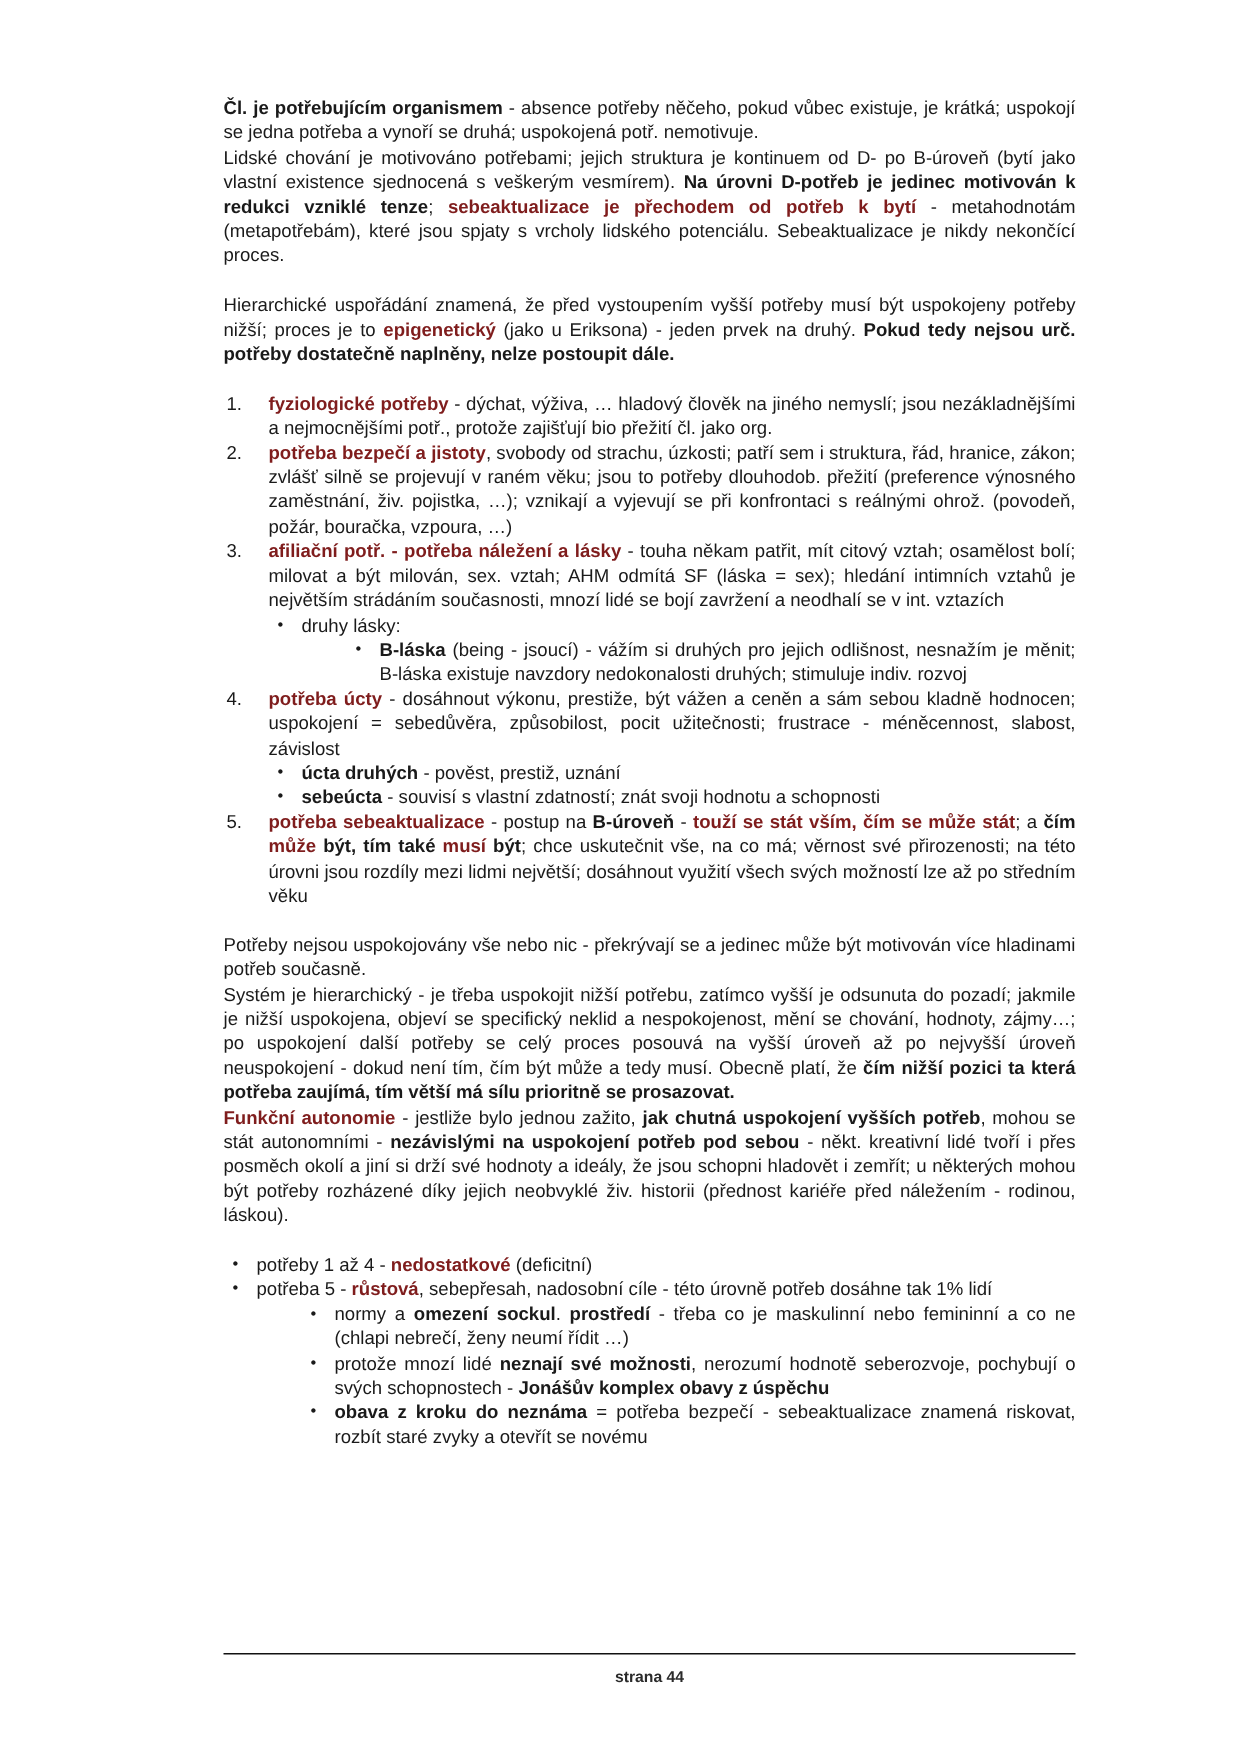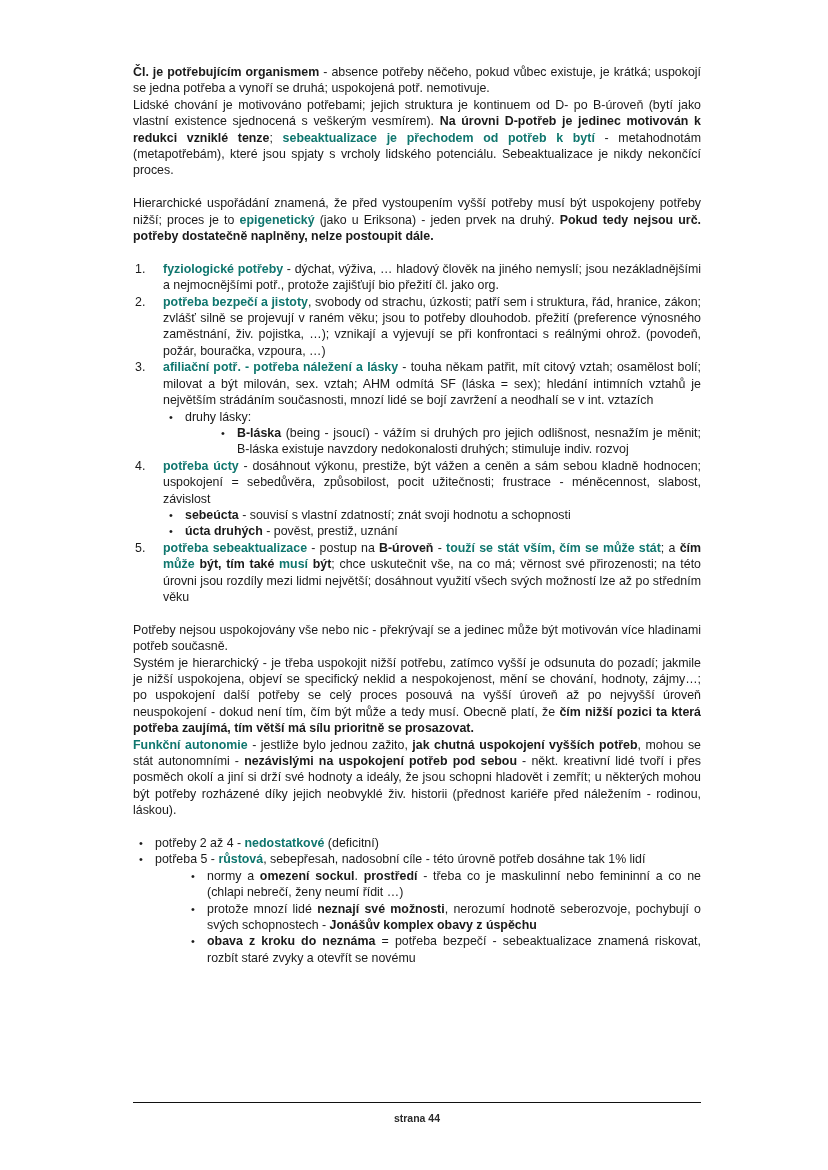--- a/index.html
+++ b/index.html
@@ -10,21 +10,21 @@
   body {
     width: 828px;
     height: 1170px;
     font-family: "Liberation Sans", sans-serif;
     color: #1a1a1a;
     position: relative;
     overflow: hidden;
   }
   .page {
     position: absolute;
-    left: 133px;
+    left: 149px;
     top: 0;
     width: 568px;
     height: 1088px;
   }
   .body-area {
     position: absolute;
     top: 64px;
     left: 0;
     width: 568px;
   }
@@ -39,21 +39,21 @@
   .para {
     margin: 0;
   }
   .gap {
     height: 16.4px;
   }
   b, .b {
     font-weight: bold;
   }
   .blue {
-    color: #0f766e;
+    color: #7f1d1d;
   }
 
   
   ol.numbered {
     margin: 0;
     padding: 0;
     list-style: none;
     counter-reset: item;
   }
   ol.numbered > li {
@@ -154,22 +154,22 @@
             <ul class="bul" style="margin-left:30px">
               <li><b>B-láska</b><span> (being - jsoucí) - vážím si druhých pro jejich odlišnost, nesnažím je měnit; B-láska existuje navzdory nedokonalosti druhých; stimuluje indiv. rozvoj</span></li>
             </ul>
           </li>
         </ul>
       </li>
 
       <li>
         <b class="blue">potřeba úcty</b><span> - dosáhnout výkonu, prestiže, být vážen a ceněn a sám sebou kladně hodnocen; uspokojení = sebedůvěra, způsobilost, pocit užitečnosti; frustrace - méněcennost, slabost, závislost</span>
         <ul class="bul">
+          <li><b>úcta druhých</b><span> - pověst, prestiž, uznání</span></li>
           <li><b>sebeúcta</b><span> - souvisí s vlastní zdatností; znát svoji hodnotu a schopnosti</span></li>
-          <li><b>úcta druhých</b><span> - pověst, prestiž, uznání</span></li>
         </ul>
       </li>
 
       <li>
         <b class="blue">potřeba sebeaktualizace</b><span> - postup na </span><b>B-úroveň</b><span> - </span><b class="blue">touží se stát vším, čím se může stát</b><span>; a </span><b>čím </b><b class="blue">může</b><b> být, tím také </b><b class="blue">musí</b><b> být</b><span>; chce uskutečnit vše, na co má; věrnost své přirozenosti; na této úrovni jsou rozdíly mezi lidmi největší; dosáhnout využití všech svých možností lze až po středním věku</span>
         <ul class="bul">
         </ul>
       </li>
 
     </ol>
@@ -178,21 +178,21 @@
 
     <p class="para">Potřeby nejsou uspokojovány vše nebo nic - překrývají se a jedinec může být motivován více hladinami potřeb současně.</p>
 
     <p class="para"><span>Systém je hierarchický - je třeba uspokojit nižší potřebu, zatímco vyšší je odsunuta do pozadí; jakmile je nižší uspokojena, objeví se specifický neklid a nespokojenost, mění se chování, hodnoty, zájmy…; po uspokojení další potřeby se celý proces posouvá na vyšší úroveň až po nejvyšší úroveň neuspokojení - dokud není tím, čím být může a tedy musí. Obecně platí, že </span><b>čím nižší pozici ta která potřeba zaujímá, tím větší má sílu prioritně se prosazovat.</b></p>
 
     <p class="para"><b class="blue">Funkční autonomie</b><span> - jestliže bylo jednou zažito, </span><b>jak chutná uspokojení vyšších potřeb</b><span>, mohou se stát autonomními - </span><b>nezávislými na uspokojení potřeb pod sebou</b><span> - někt. kreativní lidé tvoří i přes posměch okolí a jiní si drží své hodnoty a ideály, že jsou schopni hladovět i zemřít; u některých mohou být potřeby rozházené díky jejich neobvyklé živ. historii (přednost kariéře před náležením - rodinou, láskou).</span></p>
 
     <div class="gap"></div>
 
     <ul class="bul lvl0">
-      <li><span>potřeby 2 až 4 - </span><b class="blue">nedostatkové</b><span> (deficitní)</span></li>
+      <li><span>potřeby 1 až 4 - </span><b class="blue">nedostatkové</b><span> (deficitní)</span></li>
       <li><span>potřeba 5 - </span><b class="blue">růstová</b><span>, sebepřesah, nadosobní cíle - této úrovně potřeb dosáhne tak 1% lidí</span>
         <ul class="bul" style="margin-left:30px">
           <li><span>normy a </span><b>omezení sockul</b><span>. </span><b>prostředí</b><span> - třeba co je maskulinní nebo femininní a co ne (chlapi nebrečí, ženy neumí řídit …)</span></li>
           <li><span>protože mnozí lidé </span><b>neznají své možnosti</b><span>, nerozumí hodnotě seberozvoje, pochybují o svých schopnostech - </span><b>Jonášův komplex obavy z úspěchu</b></li>
           <li><b>obava z kroku do neznáma</b><span> = potřeba bezpečí - sebeaktualizace znamená riskovat, rozbít staré zvyky a otevřít se novému</span></li>
         </ul>
       </li>
     </ul>
 
   </div>

